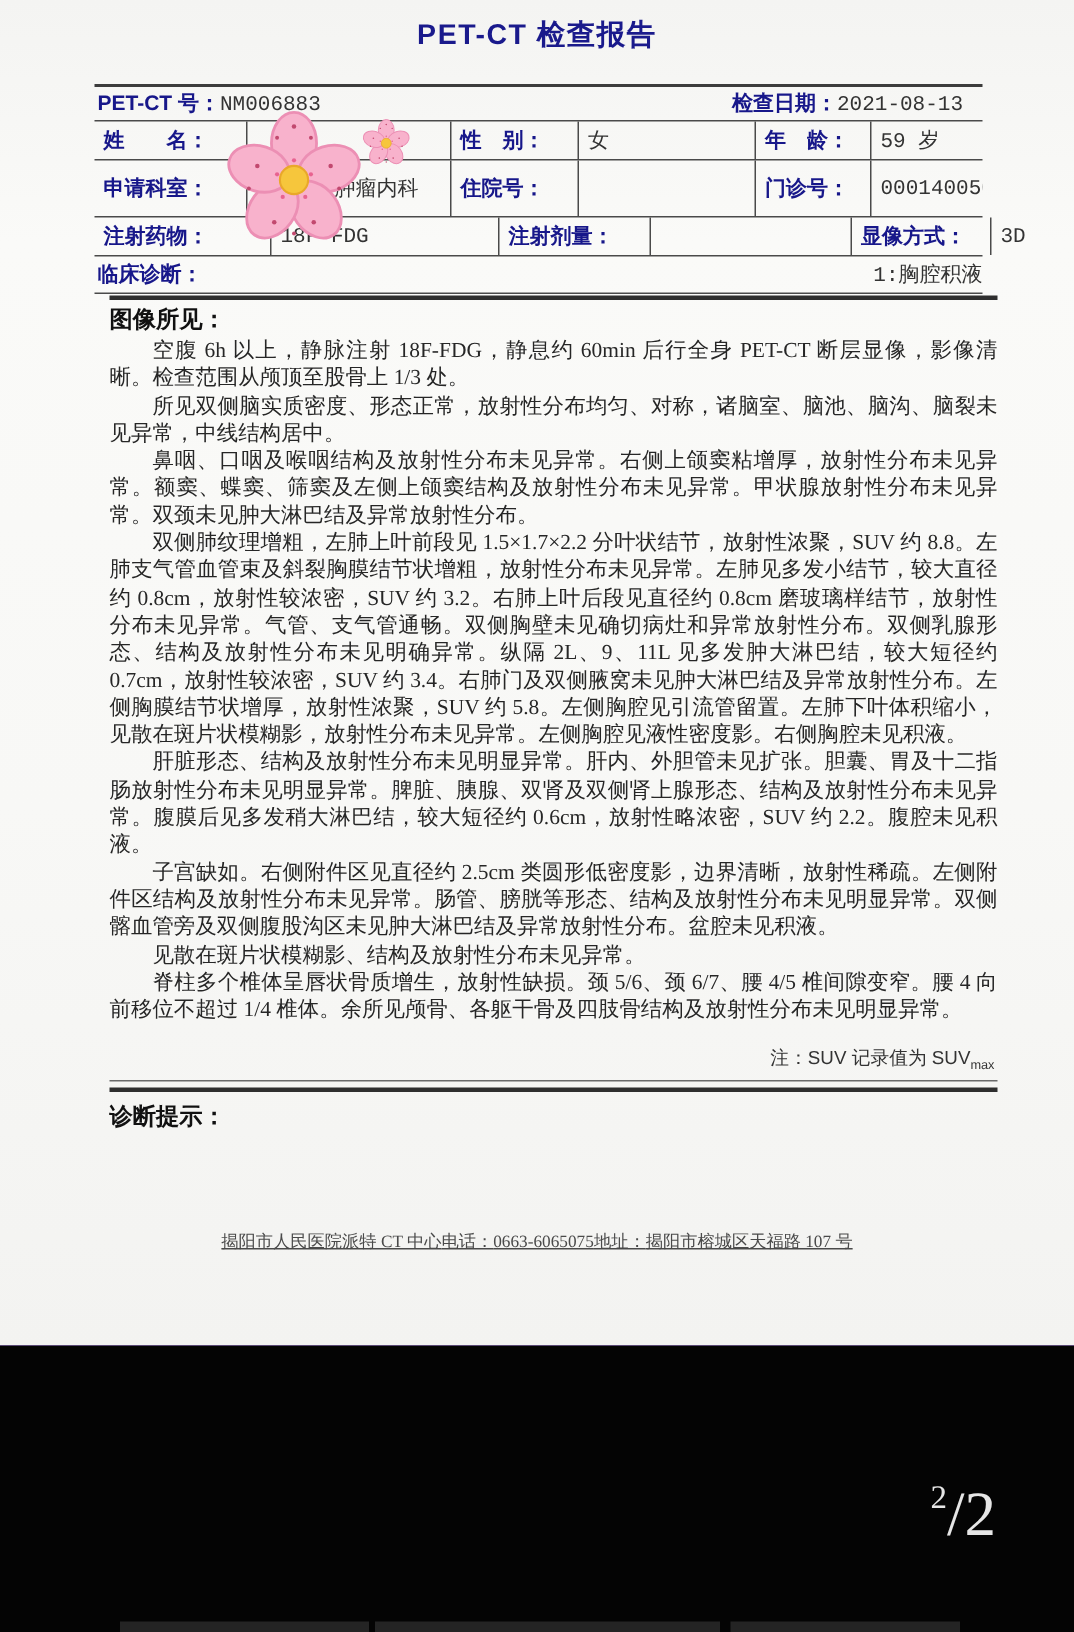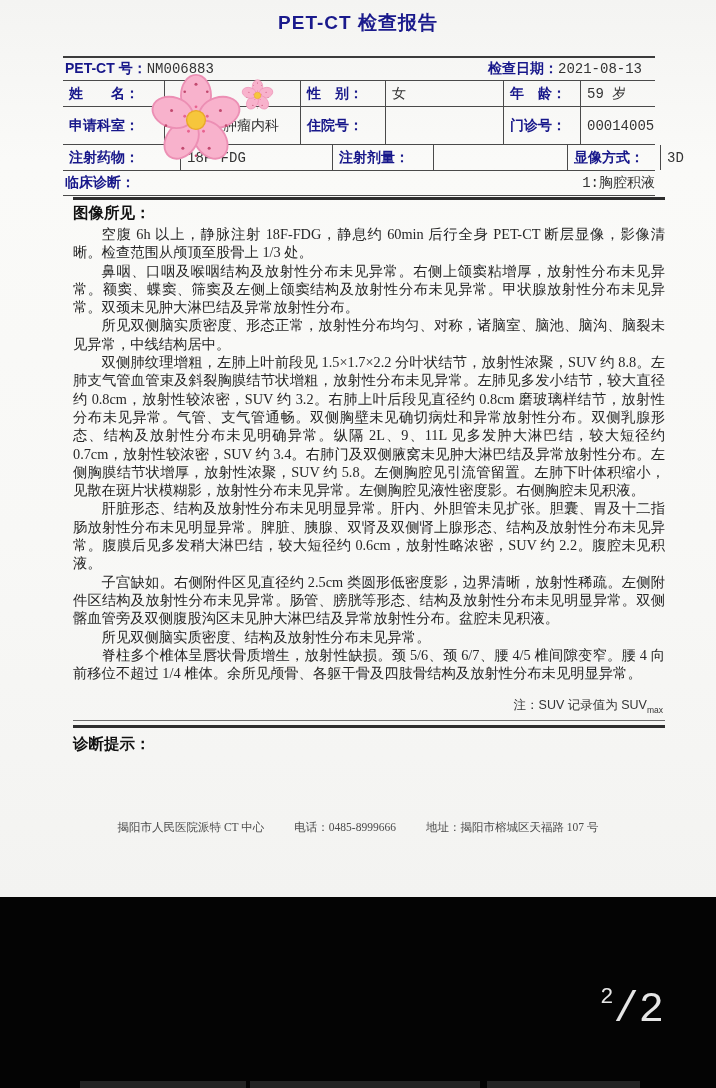--- a/index.html
+++ b/index.html
@@ -44,32 +44,32 @@
                text-align:justify; color:#262626; }
   .suv-note { margin-top:15px; text-align:right;
               font-family:"Liberation Sans","DejaVu Sans",sans-serif;
               font-size:12.5px; color:#333; padding-right:2px; }
   .suv-note sub { font-size:8.5px; }
   .rule2 { margin-top:5px; border-top:1px solid #6a6a6a; height:4px; border-bottom:3px solid #2e2e2e; }
   .diag-head { margin-top:6px; }
 
   
   .pfooter { position:absolute; top:820px; left:0; width:716px;
-             display:flex; justify-content:center; gap:30px;
-             font-size:11.5px; color:#4a4a4a; }
+             display:flex; justify-content:center; 
+             font-size:11.5px; color:#4a4a4a;text-decoration:underline; }
 
   
   .flower { position:absolute; pointer-events:none; }
   .flower.big { left:149px; top:73px; width:94px; height:94px; }
   .flower.small { left:241px; top:79px; width:33px; height:33px; }
 
   
   .band { position:absolute; top:897px; left:0; width:716px; height:191px; background:#040404; }
   .page-ind { position:absolute; right:52px; top:88px; color:#e6e6e6;
-              font-family:Liberation Mono, monospace; font-weight:300; }
+              font-family:Liberation Serif, serif; font-weight:300; }
   .pg-small { font-size:22px; vertical-align:18px; }
   .pg-slash { font-size:42px; }
   .pg-big { font-size:42px; }
   .bars { position:absolute; bottom:0; left:0; width:716px; height:8px; }
   .bar { position:absolute; bottom:0; height:7px; background:#242424; }
   .bar.b1 { left:80px; width:166px; }
   .bar.b2 { left:250px; width:230px; }
   .bar.b3 { left:487px; width:153px; }
 </style>
 </head>
@@ -121,35 +121,35 @@
       <div class="clinical">
         <span class="lab">临床诊断：</span>
         <span class="val">1:胸腔积液</span>
       </div>
     </div>
 
     <div class="content">
       <div class="thick-rule"></div>
       <div class="sec-head">图像所见：</div>
       <p>空腹 6h 以上，静脉注射 18F-FDG，静息约 60min 后行全身 PET-CT 断层显像，影像清晰。检查范围从颅顶至股骨上 1/3 处。</p>
+      <p>所见双侧脑实质密度、形态正常，放射性分布均匀、对称，诸脑室、脑池、脑沟、脑裂未见异常，中线结构居中。</p>
       <p>鼻咽、口咽及喉咽结构及放射性分布未见异常。右侧上颌窦粘增厚，放射性分布未见异常。额窦、蝶窦、筛窦及左侧上颌窦结构及放射性分布未见异常。甲状腺放射性分布未见异常。双颈未见肿大淋巴结及异常放射性分布。</p>
-      <p>所见双侧脑实质密度、形态正常，放射性分布均匀、对称，诸脑室、脑池、脑沟、脑裂未见异常，中线结构居中。</p>
       <p>双侧肺纹理增粗，左肺上叶前段见 1.5×1.7×2.2 分叶状结节，放射性浓聚，SUV 约 8.8。左肺支气管血管束及斜裂胸膜结节状增粗，放射性分布未见异常。左肺见多发小结节，较大直径约 0.8cm，放射性较浓密，SUV 约 3.2。右肺上叶后段见直径约 0.8cm 磨玻璃样结节，放射性分布未见异常。气管、支气管通畅。双侧胸壁未见确切病灶和异常放射性分布。双侧乳腺形态、结构及放射性分布未见明确异常。纵隔 2L、9、11L 见多发肿大淋巴结，较大短径约 0.7cm，放射性较浓密，SUV 约 3.4。右肺门及双侧腋窝未见肿大淋巴结及异常放射性分布。左侧胸膜结节状增厚，放射性浓聚，SUV 约 5.8。左侧胸腔见引流管留置。左肺下叶体积缩小，见散在斑片状模糊影，放射性分布未见异常。左侧胸腔见液性密度影。右侧胸腔未见积液。</p>
       <p>肝脏形态、结构及放射性分布未见明显异常。肝内、外胆管未见扩张。胆囊、胃及十二指肠放射性分布未见明显异常。脾脏、胰腺、双肾及双侧肾上腺形态、结构及放射性分布未见异常。腹膜后见多发稍大淋巴结，较大短径约 0.6cm，放射性略浓密，SUV 约 2.2。腹腔未见积液。</p>
       <p>子宫缺如。右侧附件区见直径约 2.5cm 类圆形低密度影，边界清晰，放射性稀疏。左侧附件区结构及放射性分布未见异常。肠管、膀胱等形态、结构及放射性分布未见明显异常。双侧髂血管旁及双侧腹股沟区未见肿大淋巴结及异常放射性分布。盆腔未见积液。</p>
-      <p>所见双侧脑实质密度、结构及放射性分布未见异常。</p>
+      <p>见散在斑片状模糊影、结构及放射性分布未见异常。</p>
       <p>脊柱多个椎体呈唇状骨质增生，放射性缺损。颈 5/6、颈 6/7、腰 4/5 椎间隙变窄。腰 4 向前移位不超过 1/4 椎体。余所见颅骨、各躯干骨及四肢骨结构及放射性分布未见明显异常。</p>
       <div class="suv-note"><span>注：SUV 记录值为 SUV</span><sub>max</sub></div>
       <div class="rule2"></div>
       <div class="sec-head diag-head">诊断提示：</div>
     </div>
 
     <div class="pfooter">
       <span>揭阳市人民医院派特 CT 中心</span>
-      <span><span>电话：</span><span>0485-8999666</span></span>
+      <span><span>电话：</span><span>0663-6065075</span></span>
       <span><span>地址：</span><span>揭阳市榕城区天福路 107 号</span></span>
     </div>
 
     <svg width="0" height="0" style="position:absolute" aria-hidden="true">
       <defs>
         <g id="blossom">
           <g fill="#f8b2cc" stroke="#ec8fb4" stroke-width="2">
             <ellipse cx="50" cy="24" rx="16" ry="22"></ellipse>
             <ellipse cx="50" cy="24" rx="16" ry="22" transform="rotate(72 50 50)"></ellipse>
             <ellipse cx="50" cy="24" rx="16" ry="22" transform="rotate(144 50 50)"></ellipse>

